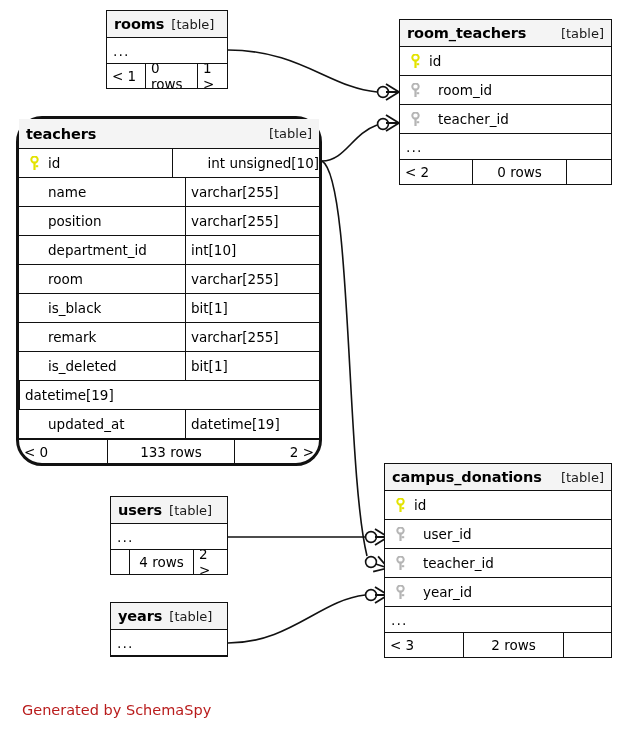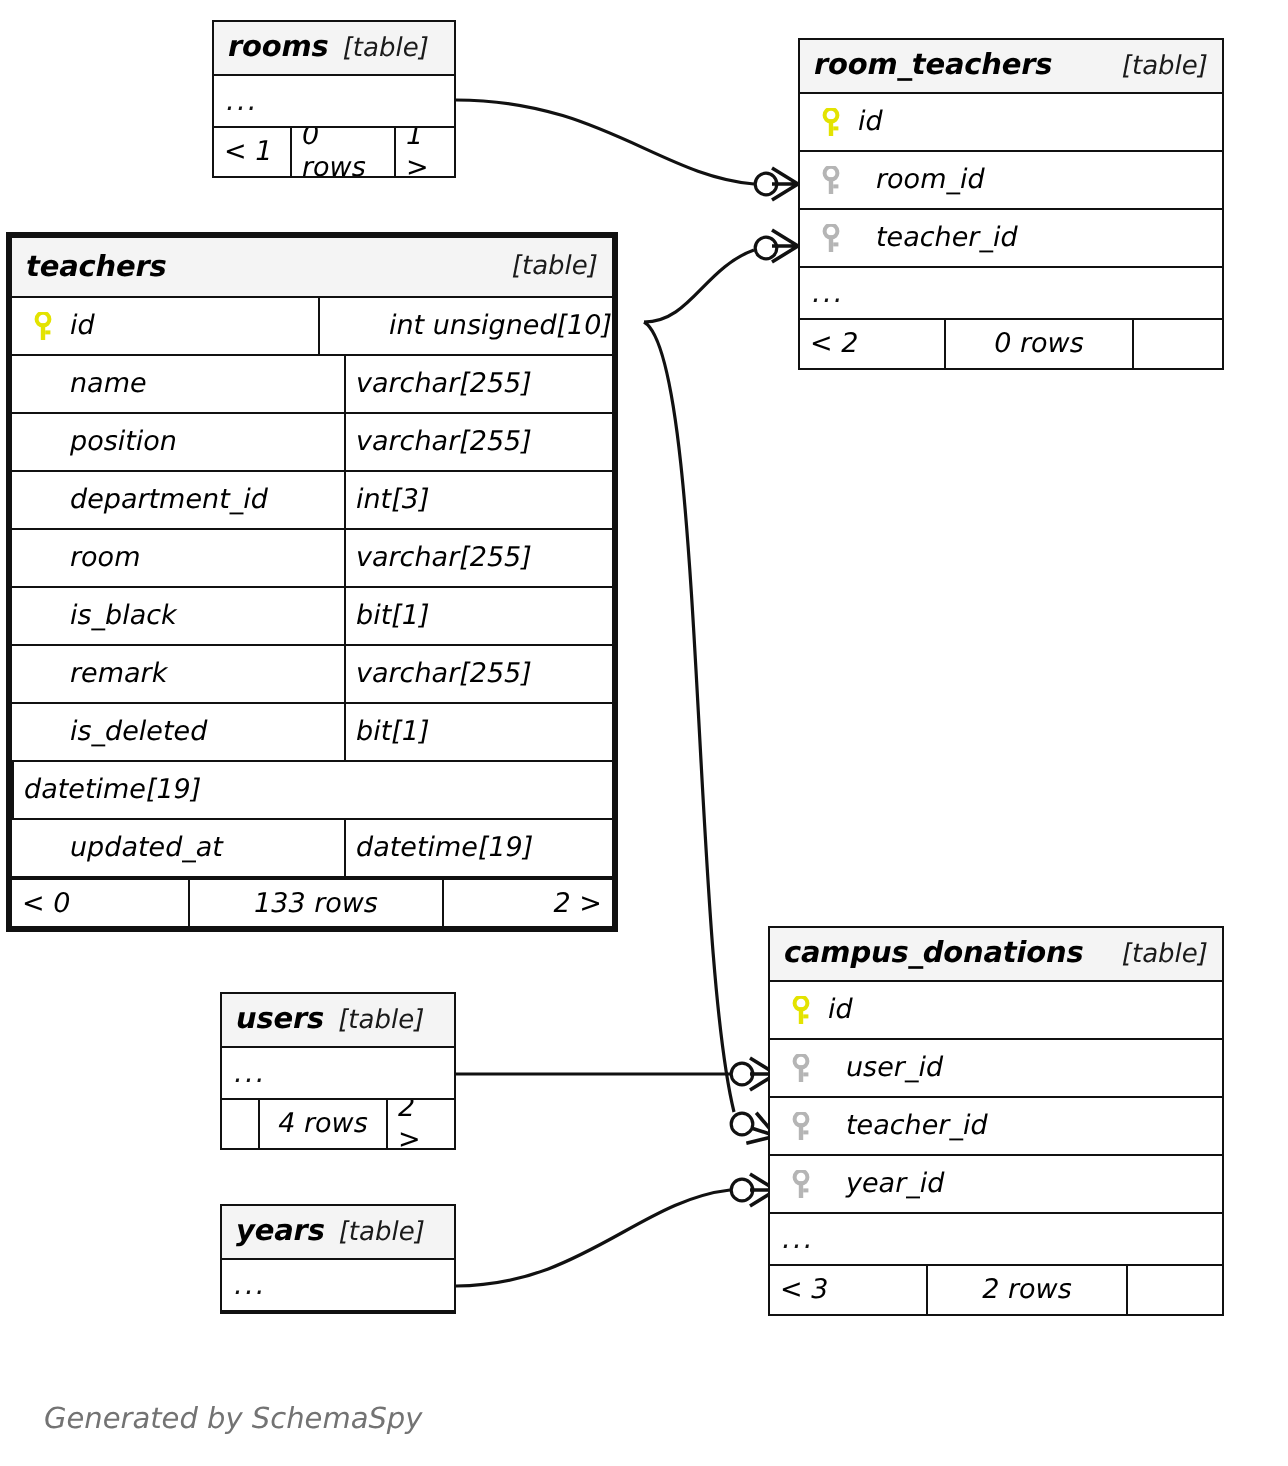--- a/index.html
+++ b/index.html
@@ -16,21 +16,20 @@
     font-family: "DejaVu Sans", "Liberation Sans", sans-serif;
     color: #000000;
     -webkit-font-smoothing: antialiased;
   }
 
   #diagram {
     position: absolute;
     inset: 0;
     width: 644px;
     height: 591px;
-    font-style: italic;
   }
 
   
   #edges {
     position: absolute;
     left: 0;
     top: 0;
     width: 644px;
     height: 733px;
     pointer-events: none;
@@ -152,21 +151,21 @@
   .foot-prev { justify-content: flex-start; }
   .foot-rows { justify-content: center; }
   .foot-next { justify-content: flex-end; }
 
   
   .caption {
     position: absolute;
     left: 22px;
     top: 702px;
     font-size: 14.5px;
-    color: #737373;
+    color: #b91c1c;
     white-space: nowrap;
     z-index: 2;
   }
 </style>
 </head>
 <body>
 
 <div id="diagram">
 
   <svg id="edges" viewBox="0 0 644 733" width="644" height="733">
@@ -276,21 +275,21 @@
     </div>
 
     <div class="ellipsis-row">...</div>
     <div class="foot-row">
       <div class="foot-cell foot-prev" style="flex:0 0 72px;">&lt; 2</div>
       <div class="foot-cell foot-rows" style="flex:1 1 auto;">0 rows</div>
       <div class="foot-cell foot-next" style="flex:0 0 45px;"></div>
     </div>
   </div>
 
-  <div class="table-box focal" id="tbl-teachers" style="left:3px; top:116px; width:306px;">
+  <div class="table-box focal" id="tbl-teachers" style="left:16px; top:116px; width:306px;border-radius:26px;">
     <div class="tbl-header">
       <span class="tbl-name">teachers</span>
       <span class="tbl-tag">[table]</span>
     </div>
 
     <div class="col-row">
       <div class="col-name">
         <span class="key-slot">
           <svg width="11" height="15" viewBox="0 0 11 15">
               <circle cx="5.5" cy="3.6" r="3.2" fill="none" stroke="#e3e300" stroke-width="2"></circle>
@@ -317,21 +316,21 @@
           <span class="col-label">position</span>
         </div>
       <div class="col-type" style="flex-basis:134px;">varchar[255]</div>
     </div>
 
     <div class="col-row">
       <div class="col-name">
           <span class="key-slot empty"></span>
           <span class="col-label">department_id</span>
         </div>
-      <div class="col-type" style="flex-basis:134px;">int[3]</div>
+      <div class="col-type" style="flex-basis:134px;">int[10]</div>
     </div>
 
     <div class="col-row">
       <div class="col-name">
           <span class="key-slot empty"></span>
           <span class="col-label">room</span>
         </div>
       <div class="col-type" style="flex-basis:134px;">varchar[255]</div>
     </div>
 

